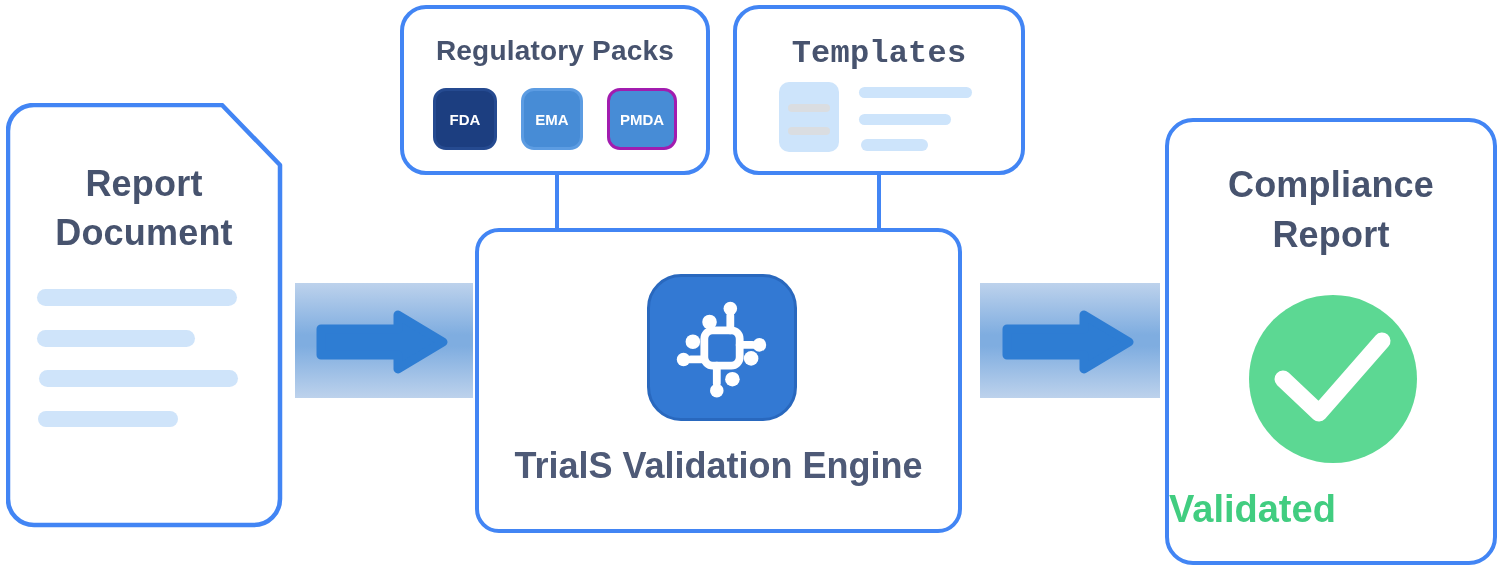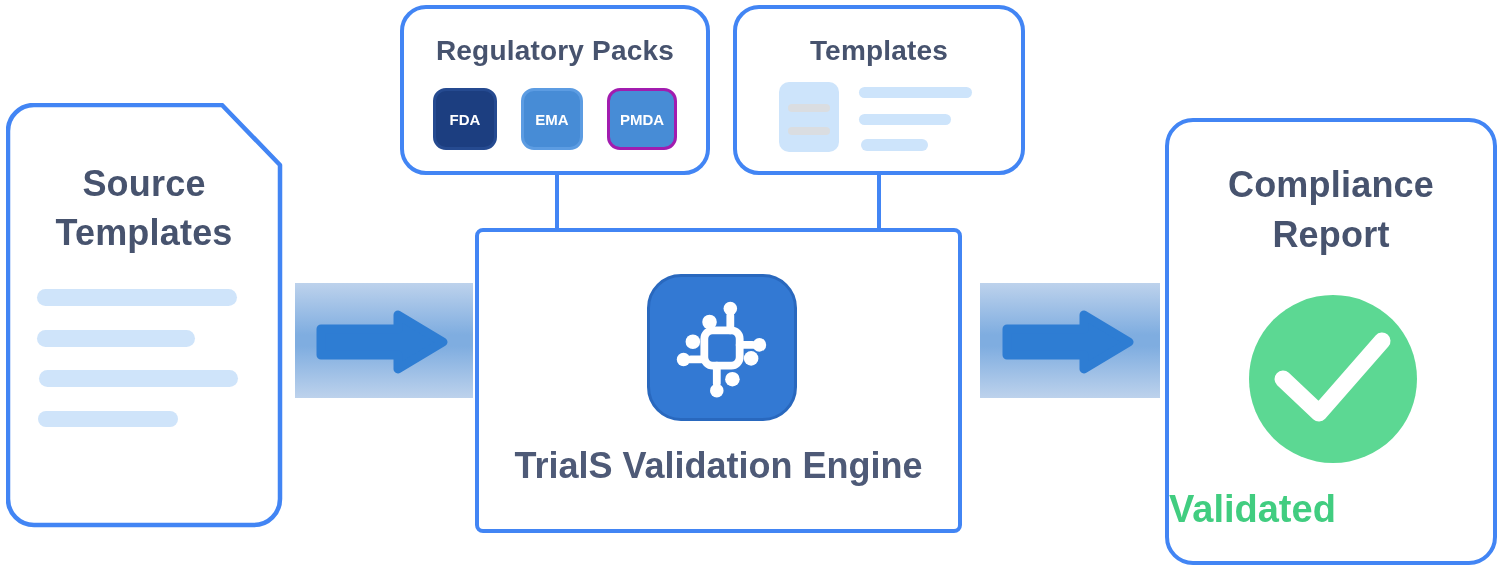--- a/index.html
+++ b/index.html
@@ -88,21 +88,21 @@
 
 <div class="canvas">
 
   <div class="connector" style="left:555px;top:173px;height:59px;"></div>
   <div class="connector" style="left:877px;top:173px;height:59px;"></div>
 
   <div class="abs" style="left:6px;top:103px;width:278px;height:426px;">
     <svg width="278" height="426" viewBox="0 0 278 426">
       <path d="M28,2 H216 L274,62 V396 A26,26 0 0 1 248,422 H28 A26,26 0 0 1 2,396 V28 A26,26 0 0 1 28,2 Z" fill="#ffffff" stroke="#4285f4" stroke-width="4.5" stroke-linejoin="round"></path>
     </svg>
-    <div class="box-title abs" style="left:22px;top:57px;width:232px;font-size:36px;line-height:1.35;">Source Templates</div>
+    <div class="box-title abs" style="left:22px;top:57px;width:232px;font-size:36px;line-height:1.35;">Report Document</div>
     <div class="tline" style="left:31px;top:186px;width:200px;"></div>
     <div class="tline" style="left:31px;top:227px;width:158px;"></div>
     <div class="tline" style="left:33px;top:267px;width:199px;"></div>
     <div class="tline" style="left:32px;top:308px;width:140px;height:16px;"></div>
   </div>
 
   <div class="arrow-band" style="left:295px;top:283px;">
     <svg viewBox="0 0 178 115">
       <path d="M26,46 H103 V32 L148,59 L103,86 V72 H26 Z" fill="#2e7dd3" stroke="#2e7dd3" stroke-width="9" stroke-linejoin="round" stroke-linecap="round"></path>
     </svg>
@@ -117,31 +117,31 @@
       <div class="badge badge-ema">
         <span>EMA</span>
       </div>
       <div class="badge badge-pmda">
         <span>PMDA</span>
       </div>
     </div>
   </div>
 
   <div class="node-box" style="left:733px;top:5px;width:292px;height:170px;border-radius:26px;">
-    <div class="box-title" style="margin-top:26px;font-size:28px;">Templates</div>
+    <div class="box-title" style="margin-top:26px;font-size:32px;font-family:Liberation Mono, monospace;">Templates</div>
     <div class="tmpl-doc">
       <div class="gbar" style="top:22px;"></div>
       <div class="gbar" style="top:45px;"></div>
     </div>
     <div class="tmpl-line" style="left:122px;top:78px;width:113px;"></div>
     <div class="tmpl-line" style="left:122px;top:105px;width:92px;"></div>
     <div class="tmpl-line" style="left:124px;top:130px;width:67px;height:12px;"></div>
   </div>
 
-  <div class="node-box" style="left:475px;top:228px;width:487px;height:305px;border-radius:8px;">
+  <div class="node-box" style="left:475px;top:228px;width:487px;height:305px;border-radius:24px;">
     <div class="engine-tile">
       <svg width="104" height="104" viewBox="0 0 100 100">
         <g stroke="#ffffff" stroke-width="7.5" fill="none" stroke-linecap="round">
           <rect x="33" y="33" width="34" height="34" rx="8"></rect>
           <line x1="58" y1="33" x2="58" y2="19"></line>
           <line x1="67" y1="47" x2="79" y2="47"></line>
           <line x1="33" y1="61" x2="20" y2="61"></line>
           <line x1="45" y1="67" x2="45" y2="84"></line>
         </g>
         <g fill="#ffffff">

